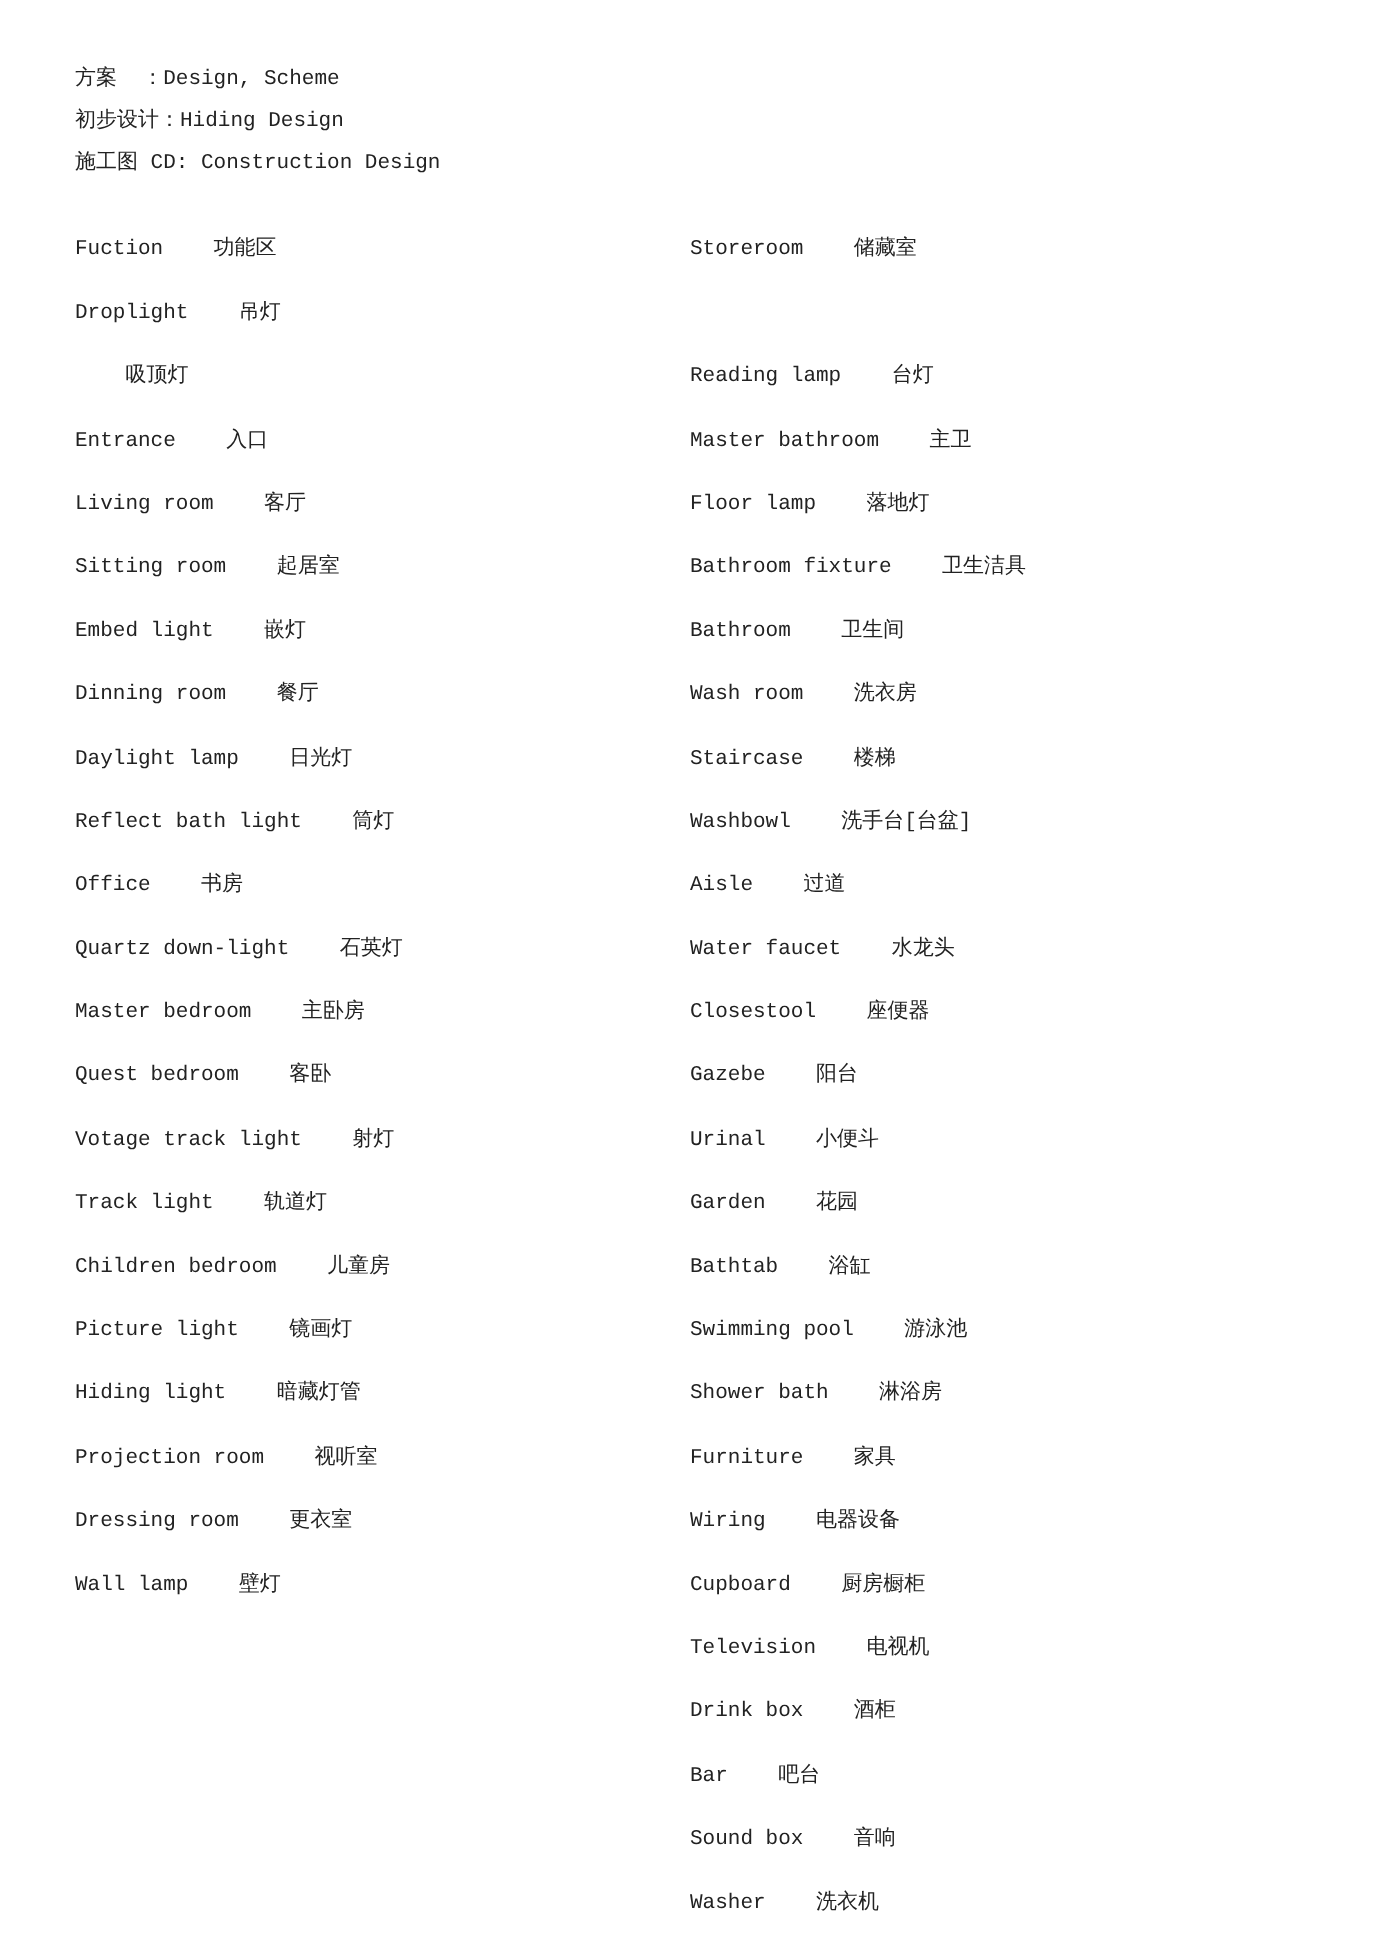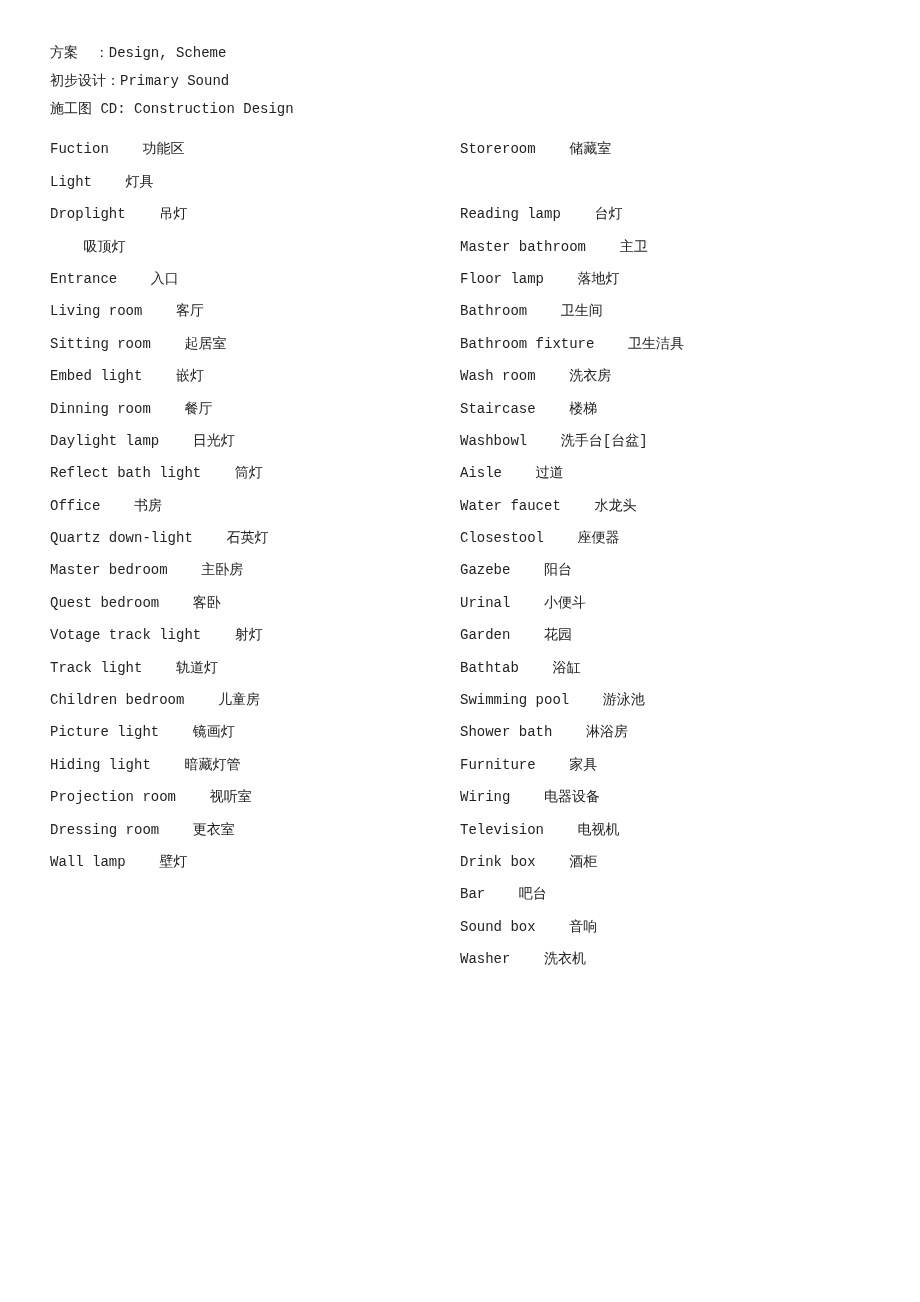--- a/index.html
+++ b/index.html
@@ -17,49 +17,48 @@
       min-height: 1302px;
     }
     .content {
       display: flex;
       gap: 0;
     }
     .column {
       flex: 1;
       display: flex;
       flex-direction: column;
-      gap: 0;
+      gap: 10px;
     }
     .entry {
       padding: 5px 0;
       line-height: 1.6;
       white-space: pre;
     }
     .header-section {
-      margin-bottom: 10px;
+      margin-bottom: 27px;
     }
     .header-entry {
       padding: 2px 0;
       line-height: 1.7;
       white-space: pre;
     }
   </style>
 </head>
 <body>
 
 <div class="header-section">
   <div class="header-entry">方案  ：Design, Scheme</div>
-  <div class="header-entry">初步设计：Primary Sound</div>
+  <div class="header-entry">初步设计：Hiding Design</div>
   <div class="header-entry">施工图 CD: Construction Design</div>
 </div>
 
 <div class="content">
   <div class="column" id="left-col">
   <div class="entry">Fuction    功能区</div>
-      <div class="entry">Light    灯具</div>
       <div class="entry">Droplight    吊灯</div>
       <div class="entry">    吸顶灯</div>
       <div class="entry">Entrance    入口</div>
       <div class="entry">Living room    客厅</div>
       <div class="entry">Sitting room    起居室</div>
       <div class="entry">Embed light    嵌灯</div>
       <div class="entry">Dinning room    餐厅</div>
       <div class="entry">Daylight lamp    日光灯</div>
       <div class="entry">Reflect bath light    筒灯</div>
       <div class="entry">Office    书房</div>
@@ -74,35 +73,36 @@
       <div class="entry">Projection room    视听室</div>
       <div class="entry">Dressing room    更衣室</div>
       <div class="entry">Wall lamp    壁灯</div>
     </div>
   <div class="column" id="right-col">
     <div class="entry">Storeroom    储藏室</div>
     <div class="entry">&nbsp;</div>
     <div class="entry">Reading lamp    台灯</div>
   <div class="entry">Master bathroom    主卫</div>
       <div class="entry">Floor lamp    落地灯</div>
+      <div class="entry">Bathroom fixture    卫生洁具</div>
       <div class="entry">Bathroom    卫生间</div>
-      <div class="entry">Bathroom fixture    卫生洁具</div>
       <div class="entry">Wash room    洗衣房</div>
       <div class="entry">Staircase    楼梯</div>
       <div class="entry">Washbowl    洗手台[台盆]</div>
       <div class="entry">Aisle    过道</div>
       <div class="entry">Water faucet    水龙头</div>
       <div class="entry">Closestool    座便器</div>
       <div class="entry">Gazebe    阳台</div>
       <div class="entry">Urinal    小便斗</div>
       <div class="entry">Garden    花园</div>
       <div class="entry">Bathtab    浴缸</div>
       <div class="entry">Swimming pool    游泳池</div>
       <div class="entry">Shower bath    淋浴房</div>
       <div class="entry">Furniture    家具</div>
       <div class="entry">Wiring    电器设备</div>
+      <div class="entry">Cupboard    厨房橱柜</div>
       <div class="entry">Television    电视机</div>
       <div class="entry">Drink box    酒柜</div>
       <div class="entry">Bar    吧台</div>
       <div class="entry">Sound box    音响</div>
       <div class="entry">Washer    洗衣机</div>
     </div>
 </div>
 
 </body></html>

